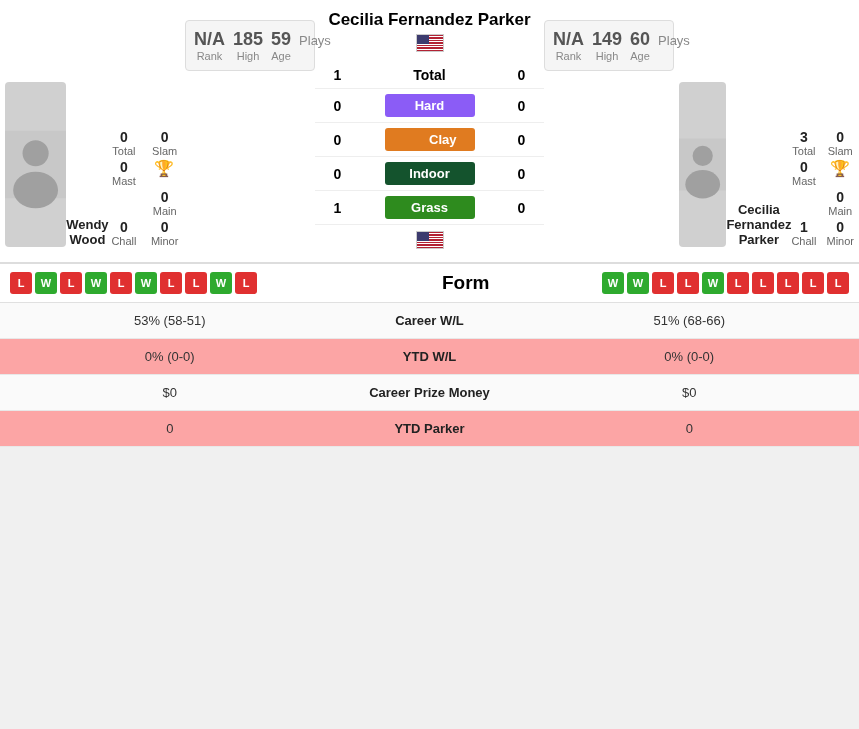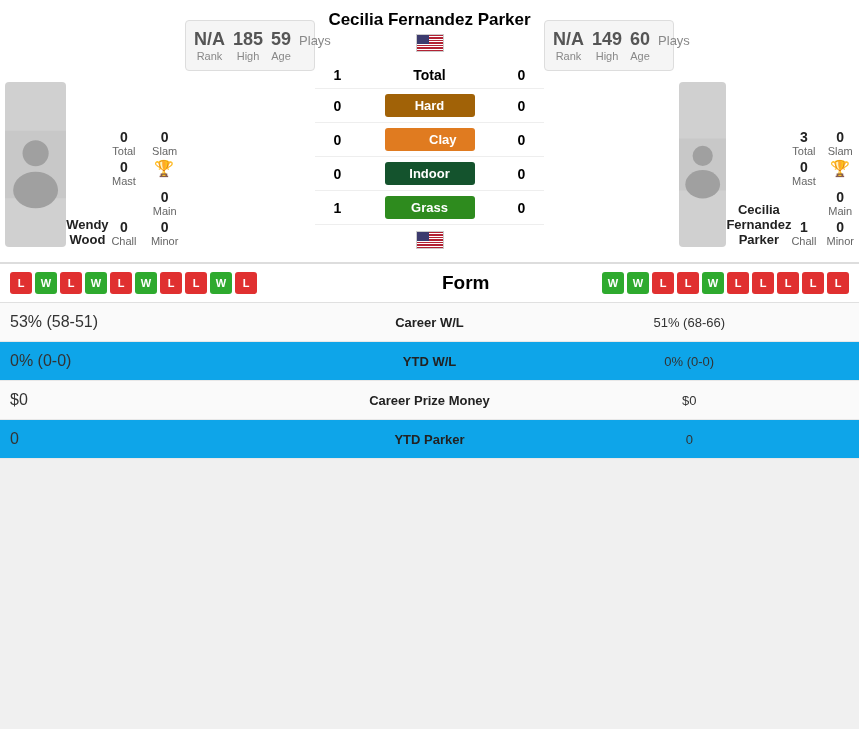--- a/index.html
+++ b/index.html
@@ -100,21 +100,21 @@
     .badge {
       display: inline-block;
       padding: 4px 18px;
       border-radius: 3px;
       font-size: 13px;
       font-weight: bold;
       color: #fff;
       text-align: center;
       width: 90px;
     }
-    .badge-hard { background: #a16207; }
+    .badge-hard { background: #8b5cf6; }
     .badge-clay { background: #e07b20; text-align: right; }
     .badge-indoor { background: #14532d; }
     .badge-grass { background: #2e8b1e; }
     .left-info-box, .right-info-box {
       background: #f5f5f5;
       border: 1px solid #ddd;
       border-radius: 4px;
       width: 130px;
       padding: 8px;
       display: flex;
@@ -174,26 +174,27 @@
     .form-l { background: #e03030; }
     
     .data-rows {
       border-top: 1px solid #e0e0e0;
     }
     .data-row {
       display: flex;
       align-items: center;
       border-bottom: 1px solid #e8e8e8;
       padding: 10px 10px;
-      background: #0ea5e9;
+      background: #fca5a5;
     }
     .data-row:nth-child(odd) { background: #fafafa; }
     .data-val-left {
       flex: 1;
-      font-size: 16px;
+      text-align: center;
+      font-size: 13px;
       color: #333;
     }
     .data-row-label {
       width: 200px;
       text-align: center;
       font-weight: bold;
       font-size: 13px;
       color: #222;
     }
     .data-val-right {

